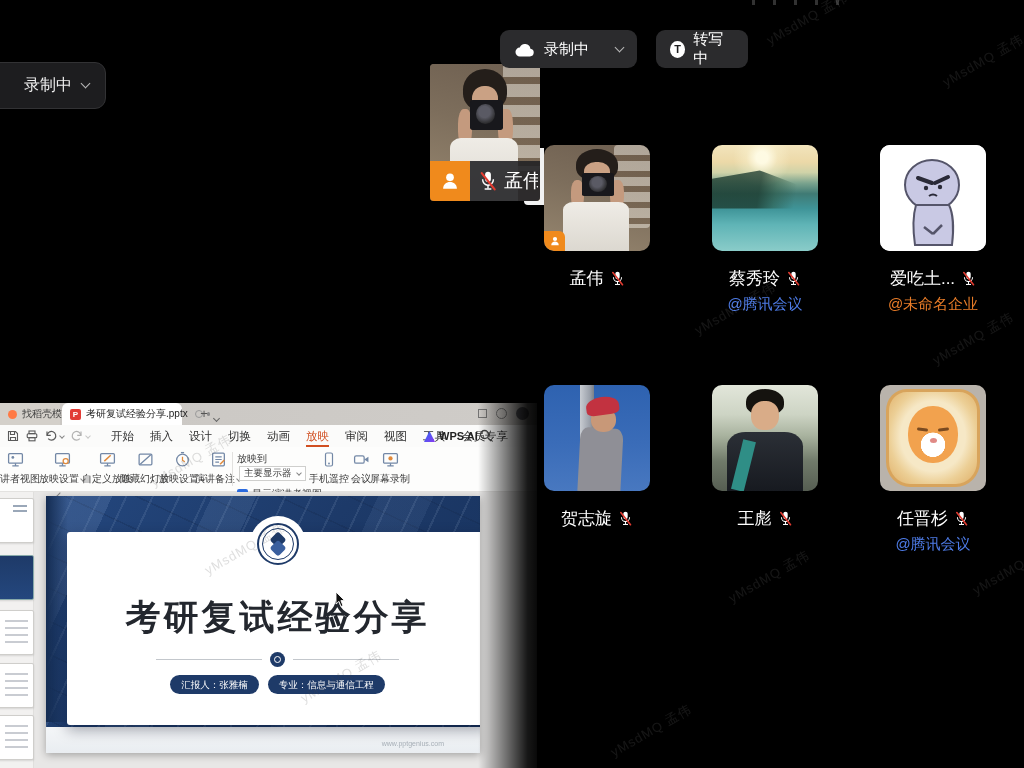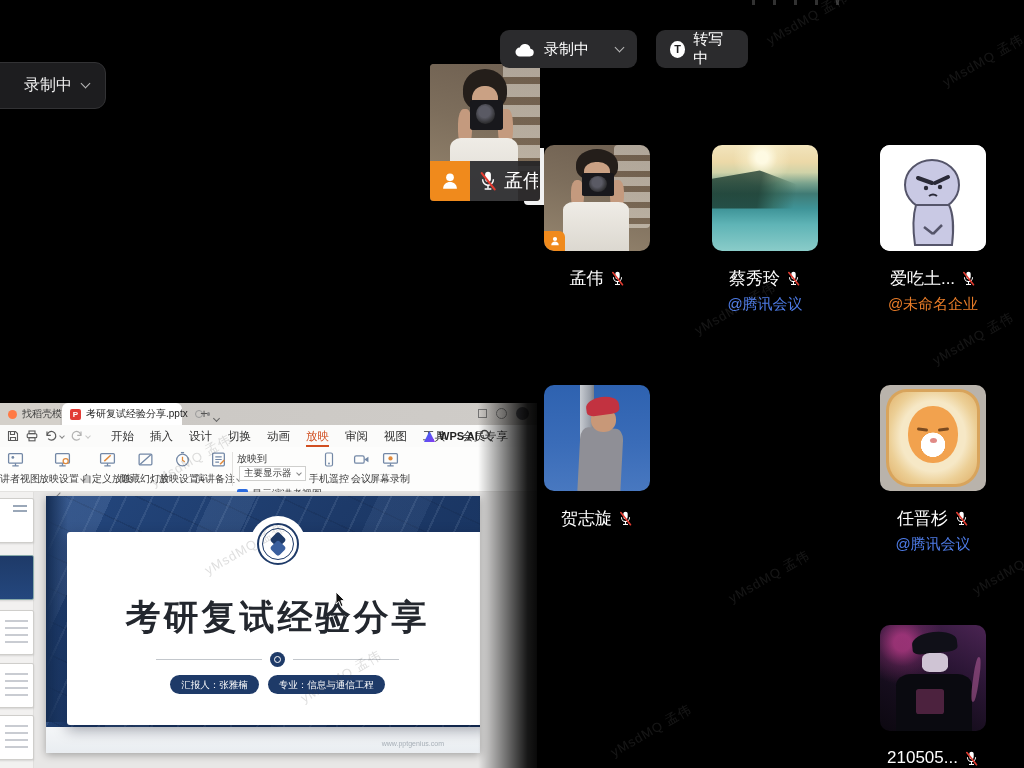--- a/index.html
+++ b/index.html
@@ -641,56 +641,54 @@
     </div>
     <div class="prow">
         <span>爱吃土...</span>
         <svg class="mic" viewBox="0 0 24 26">
           <use href="#micmute"></use>
         </svg>
       </div>
     <div class="porg orange">@未命名企业</div>
   </div>
 
+  <div class="tile" style="left:712px;top:385px">
+    <div class="avatar av-wb">
+      <i class="hairb"></i>
+        <i class="faceb"></i>
+        <i class="jkt"></i>
+        <i class="strap"></i>
+    </div>
+    <div class="prow">
+        <span>王彪</span>
+        <svg class="mic" viewBox="0 0 24 26">
+          <use href="#micmute"></use>
+        </svg>
+      </div>
+  </div>
 
   <div class="tile" style="left:880px;top:385px">
     <div class="avatar av-rj">
       <i class="bread"></i>
         <i class="catface"></i>
         <i class="eL"></i>
         <i class="eR"></i>
         <i class="nose"></i>
     </div>
     <div class="prow">
         <span>任晋杉</span>
         <svg class="mic" viewBox="0 0 24 26">
           <use href="#micmute"></use>
         </svg>
       </div>
     <div class="porg blue">@腾讯会议</div>
   </div>
 
 
 
-  <div class="tile" style="left:880px;top:625px">
-    <div class="avatar av-21">
-      <i class="glow21"></i>
-        <i class="cap21"></i>
-        <i class="mask21"></i>
-        <i class="body21"></i>
-        <i class="tee21"></i>
-        <i class="rim21"></i>
-    </div>
-    <div class="prow">
-        <span>210505...</span>
-        <svg class="mic" viewBox="0 0 24 26">
-          <use href="#micmute"></use>
-        </svg>
-      </div>
-  </div>
 
   <svg id="cursor" width="12" height="16" viewBox="0 0 12 16">
     <polygon points="1,0 1,12 4,9.4 6,14.5 8,13.6 5.9,8.6 9.6,8.6" fill="#111" stroke="#fff" stroke-width="0.9"></polygon>
   </svg>
 
   <span class="wm light" style="left:938px;top:52px">yMsdMQ 孟伟</span>
   <span class="wm light" style="left:762px;top:10px">yMsdMQ 孟伟</span>
   <span class="wm light" style="left:690px;top:300px">yMsdMQ 孟伟</span>
   <span class="wm light" style="left:928px;top:330px">yMsdMQ 孟伟</span>
   <span class="wm light" style="left:968px;top:560px">yMsdMQ 孟伟</span>

